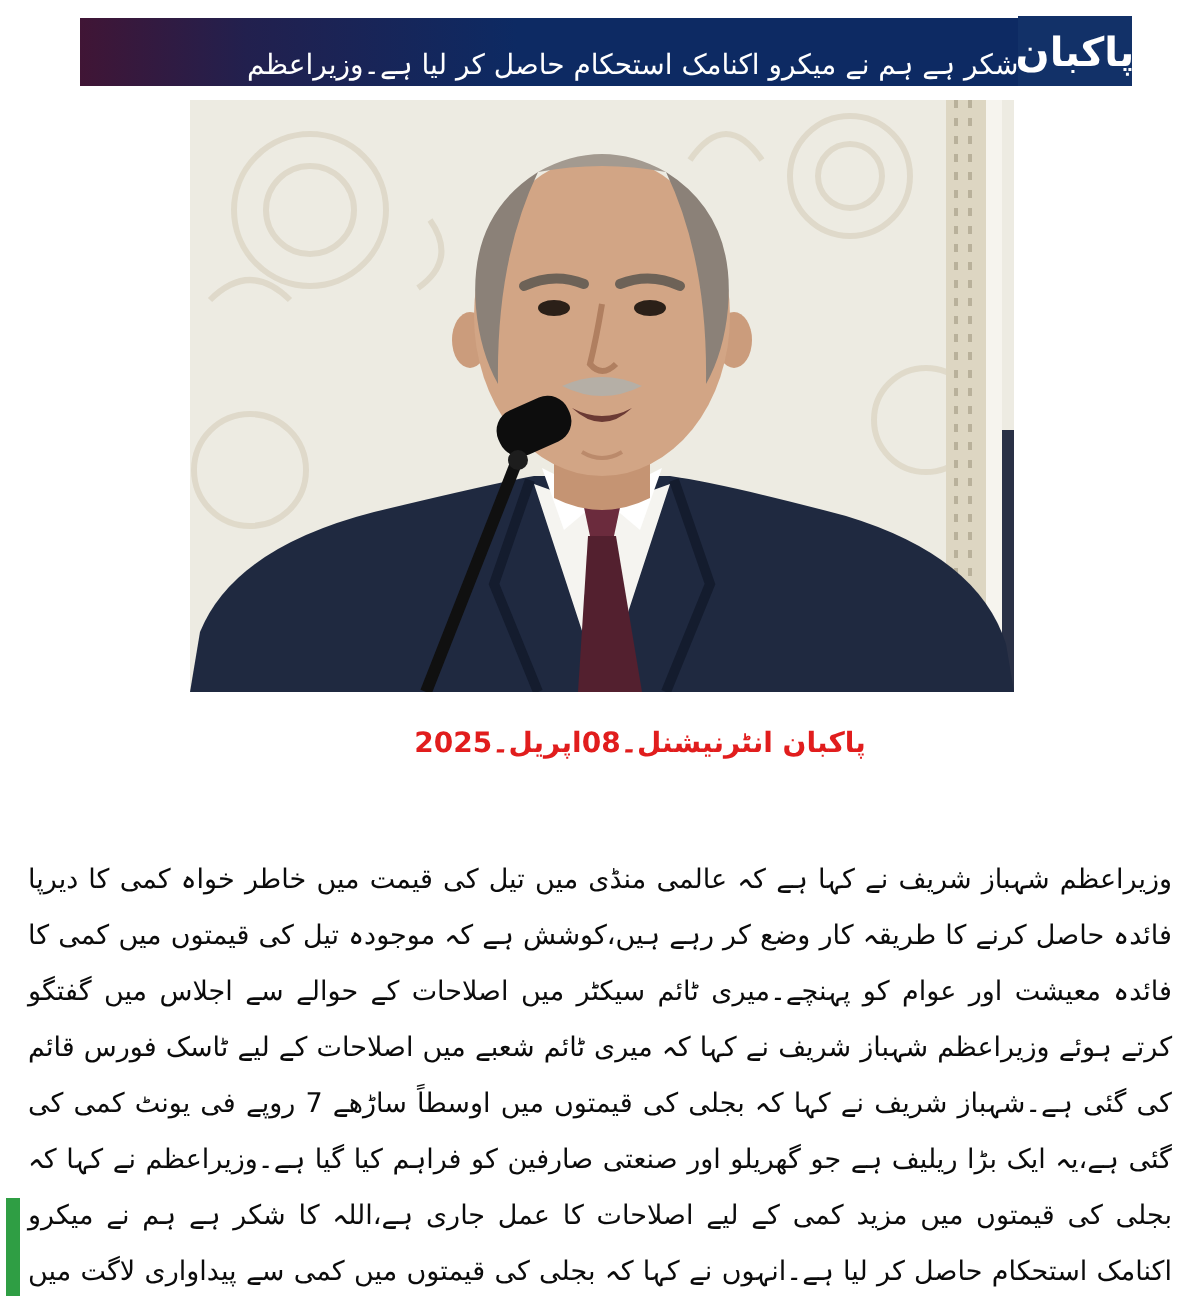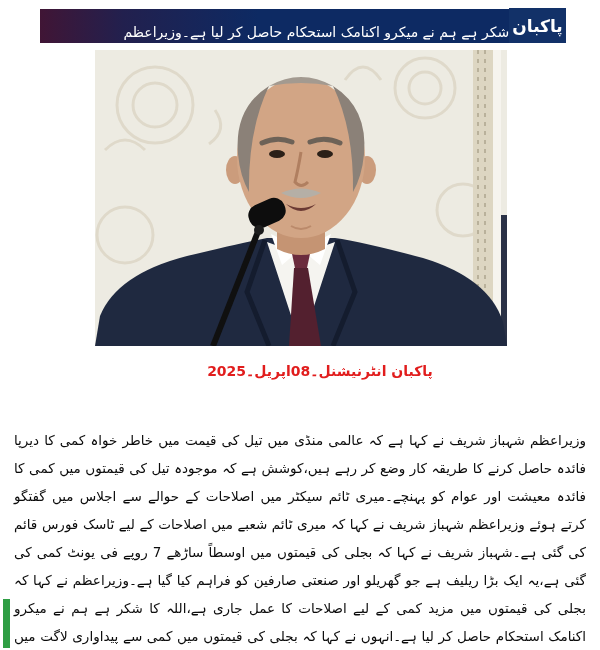--- a/index.html
+++ b/index.html
@@ -23,21 +23,21 @@
   }
   .headline-bar .headline {
     font-size: 14px; font-weight: 500;
     white-space: nowrap; overflow: hidden;
     letter-spacing: 0px;
   }
   .logo-box {
     position: absolute; left: 509px; top: 8px;
     width: 57px; height: 35px;
     display: flex; align-items: center; justify-content: center;
-    color: #fff; font-weight: bold; font-size: 17px;
+    color: #fff; font-weight: bold; font-size: 20px;
     direction: rtl;
   }
 
   
   .photo {
     position: absolute; left: 95px; top: 50px;
     width: 412px; height: 296px; margin: 0;
     overflow: hidden;
   }
   .photo svg { display: block; }

